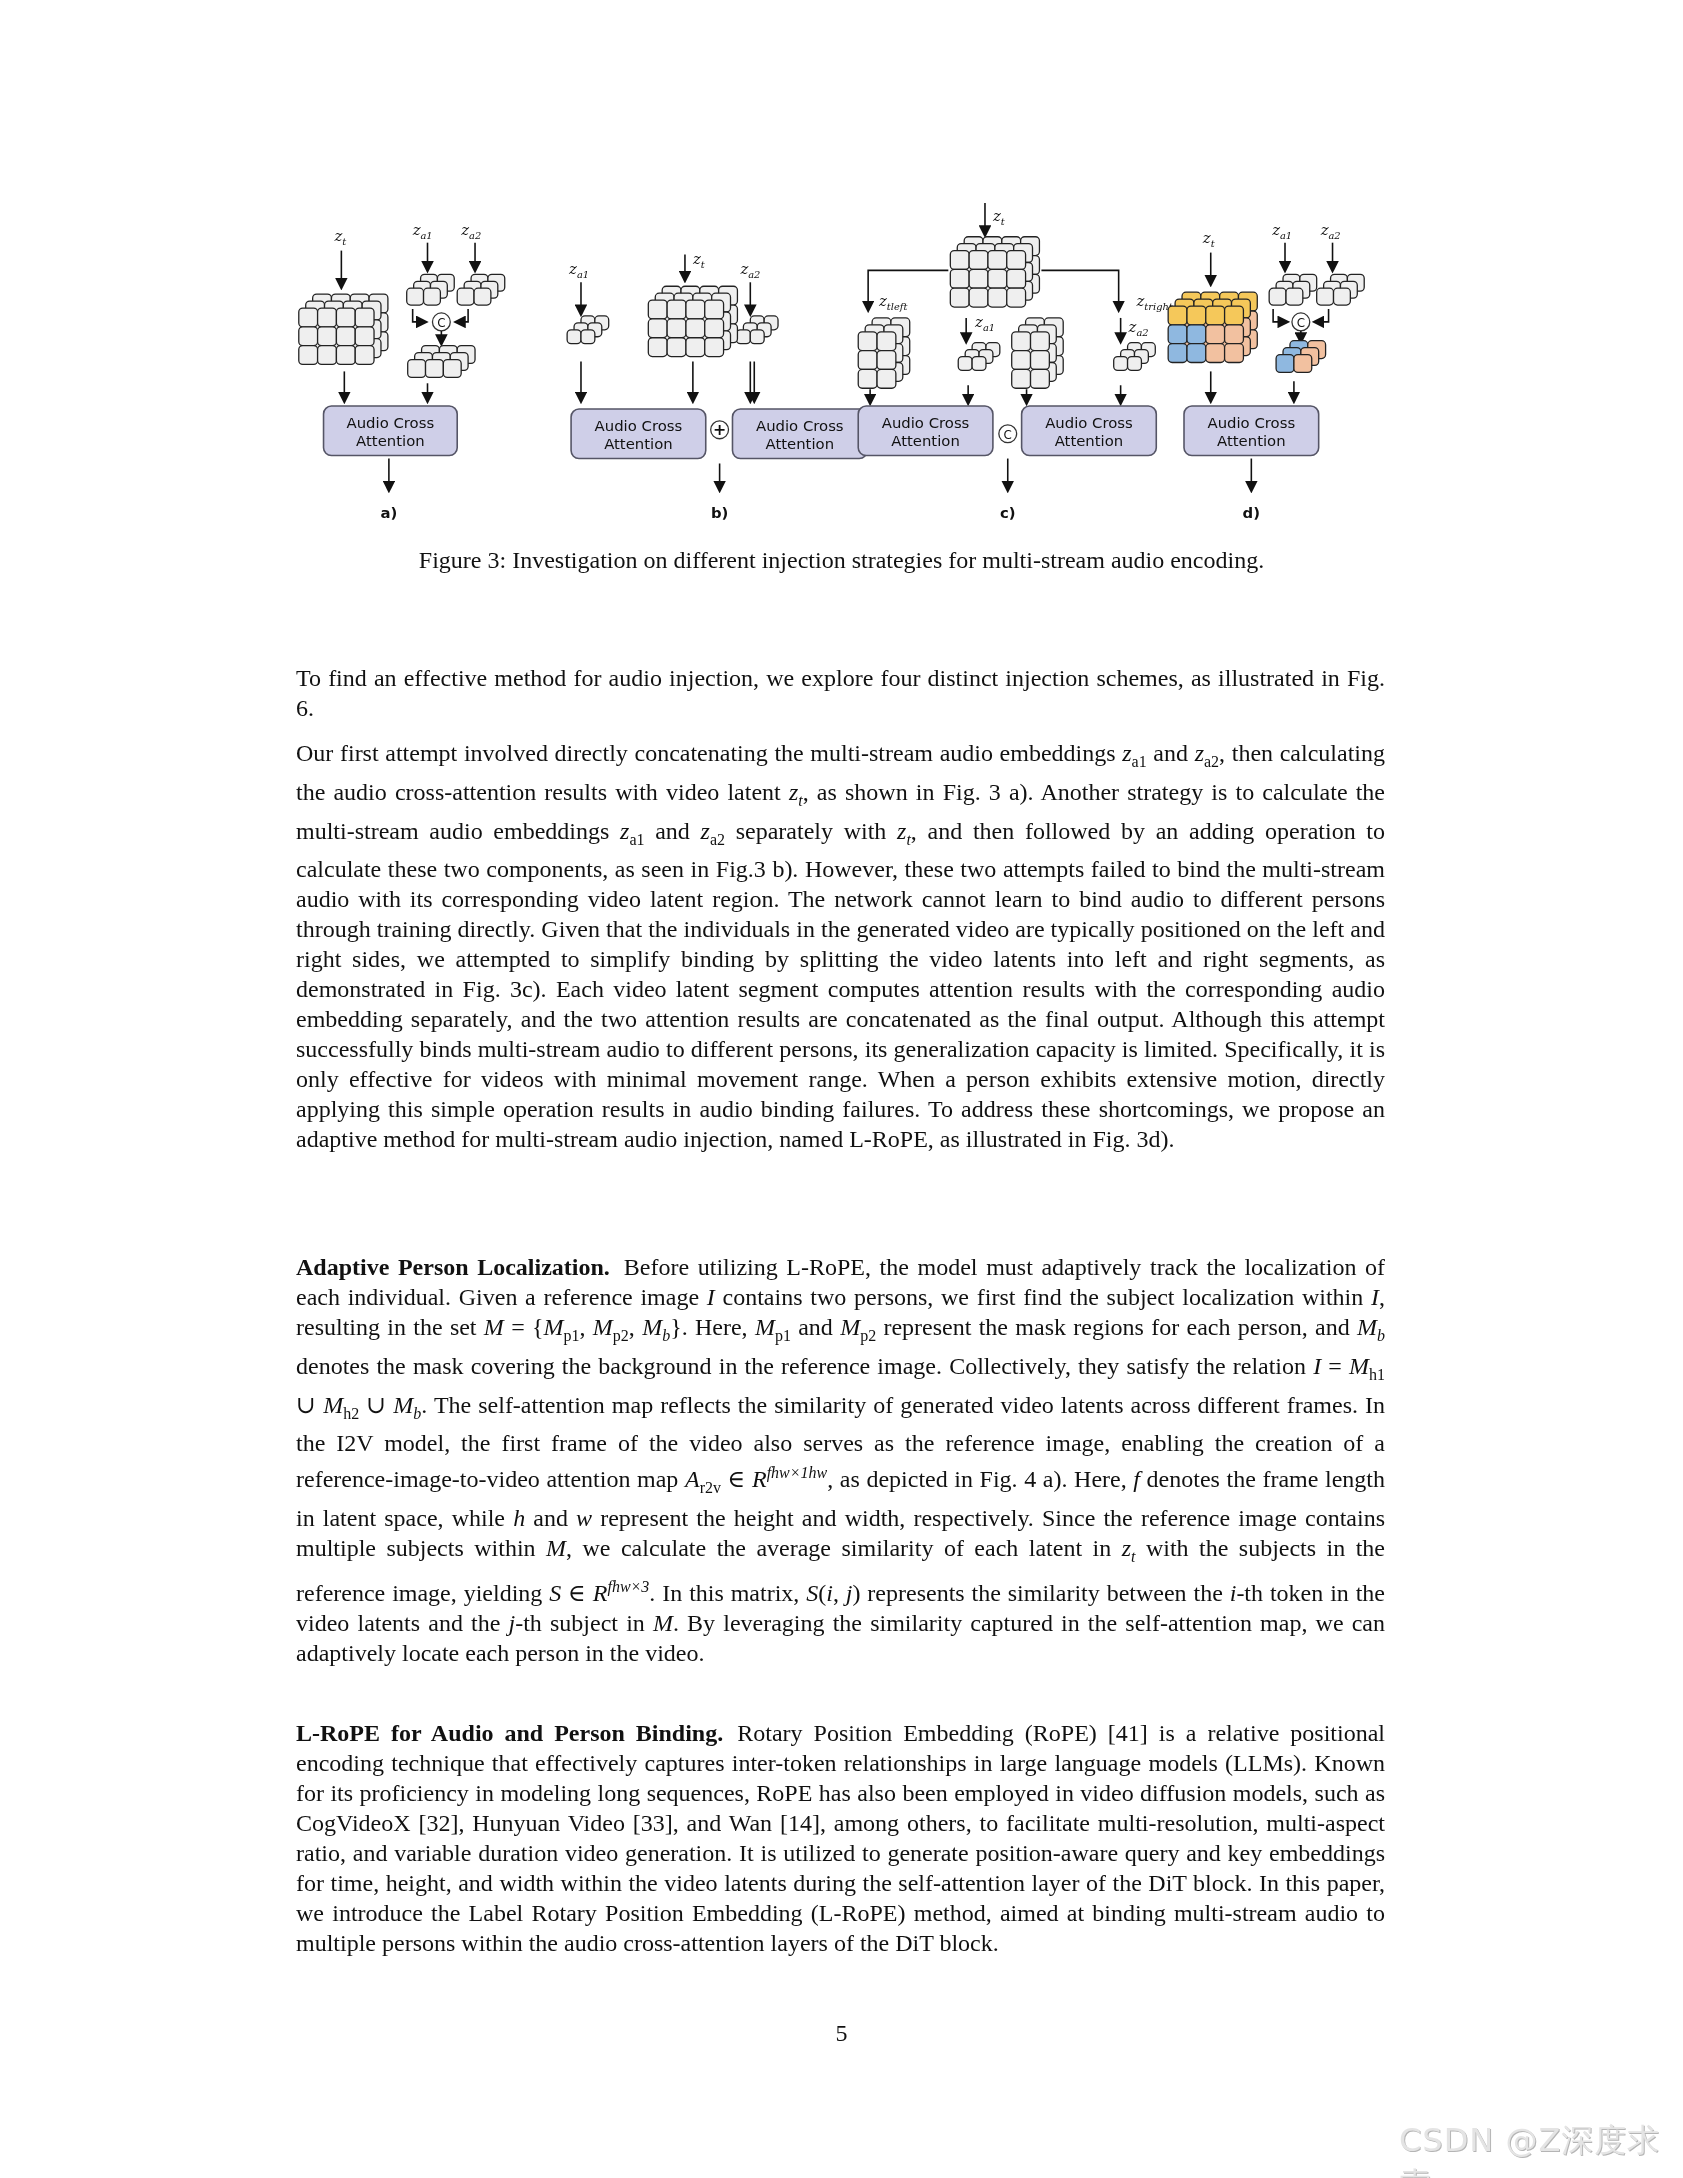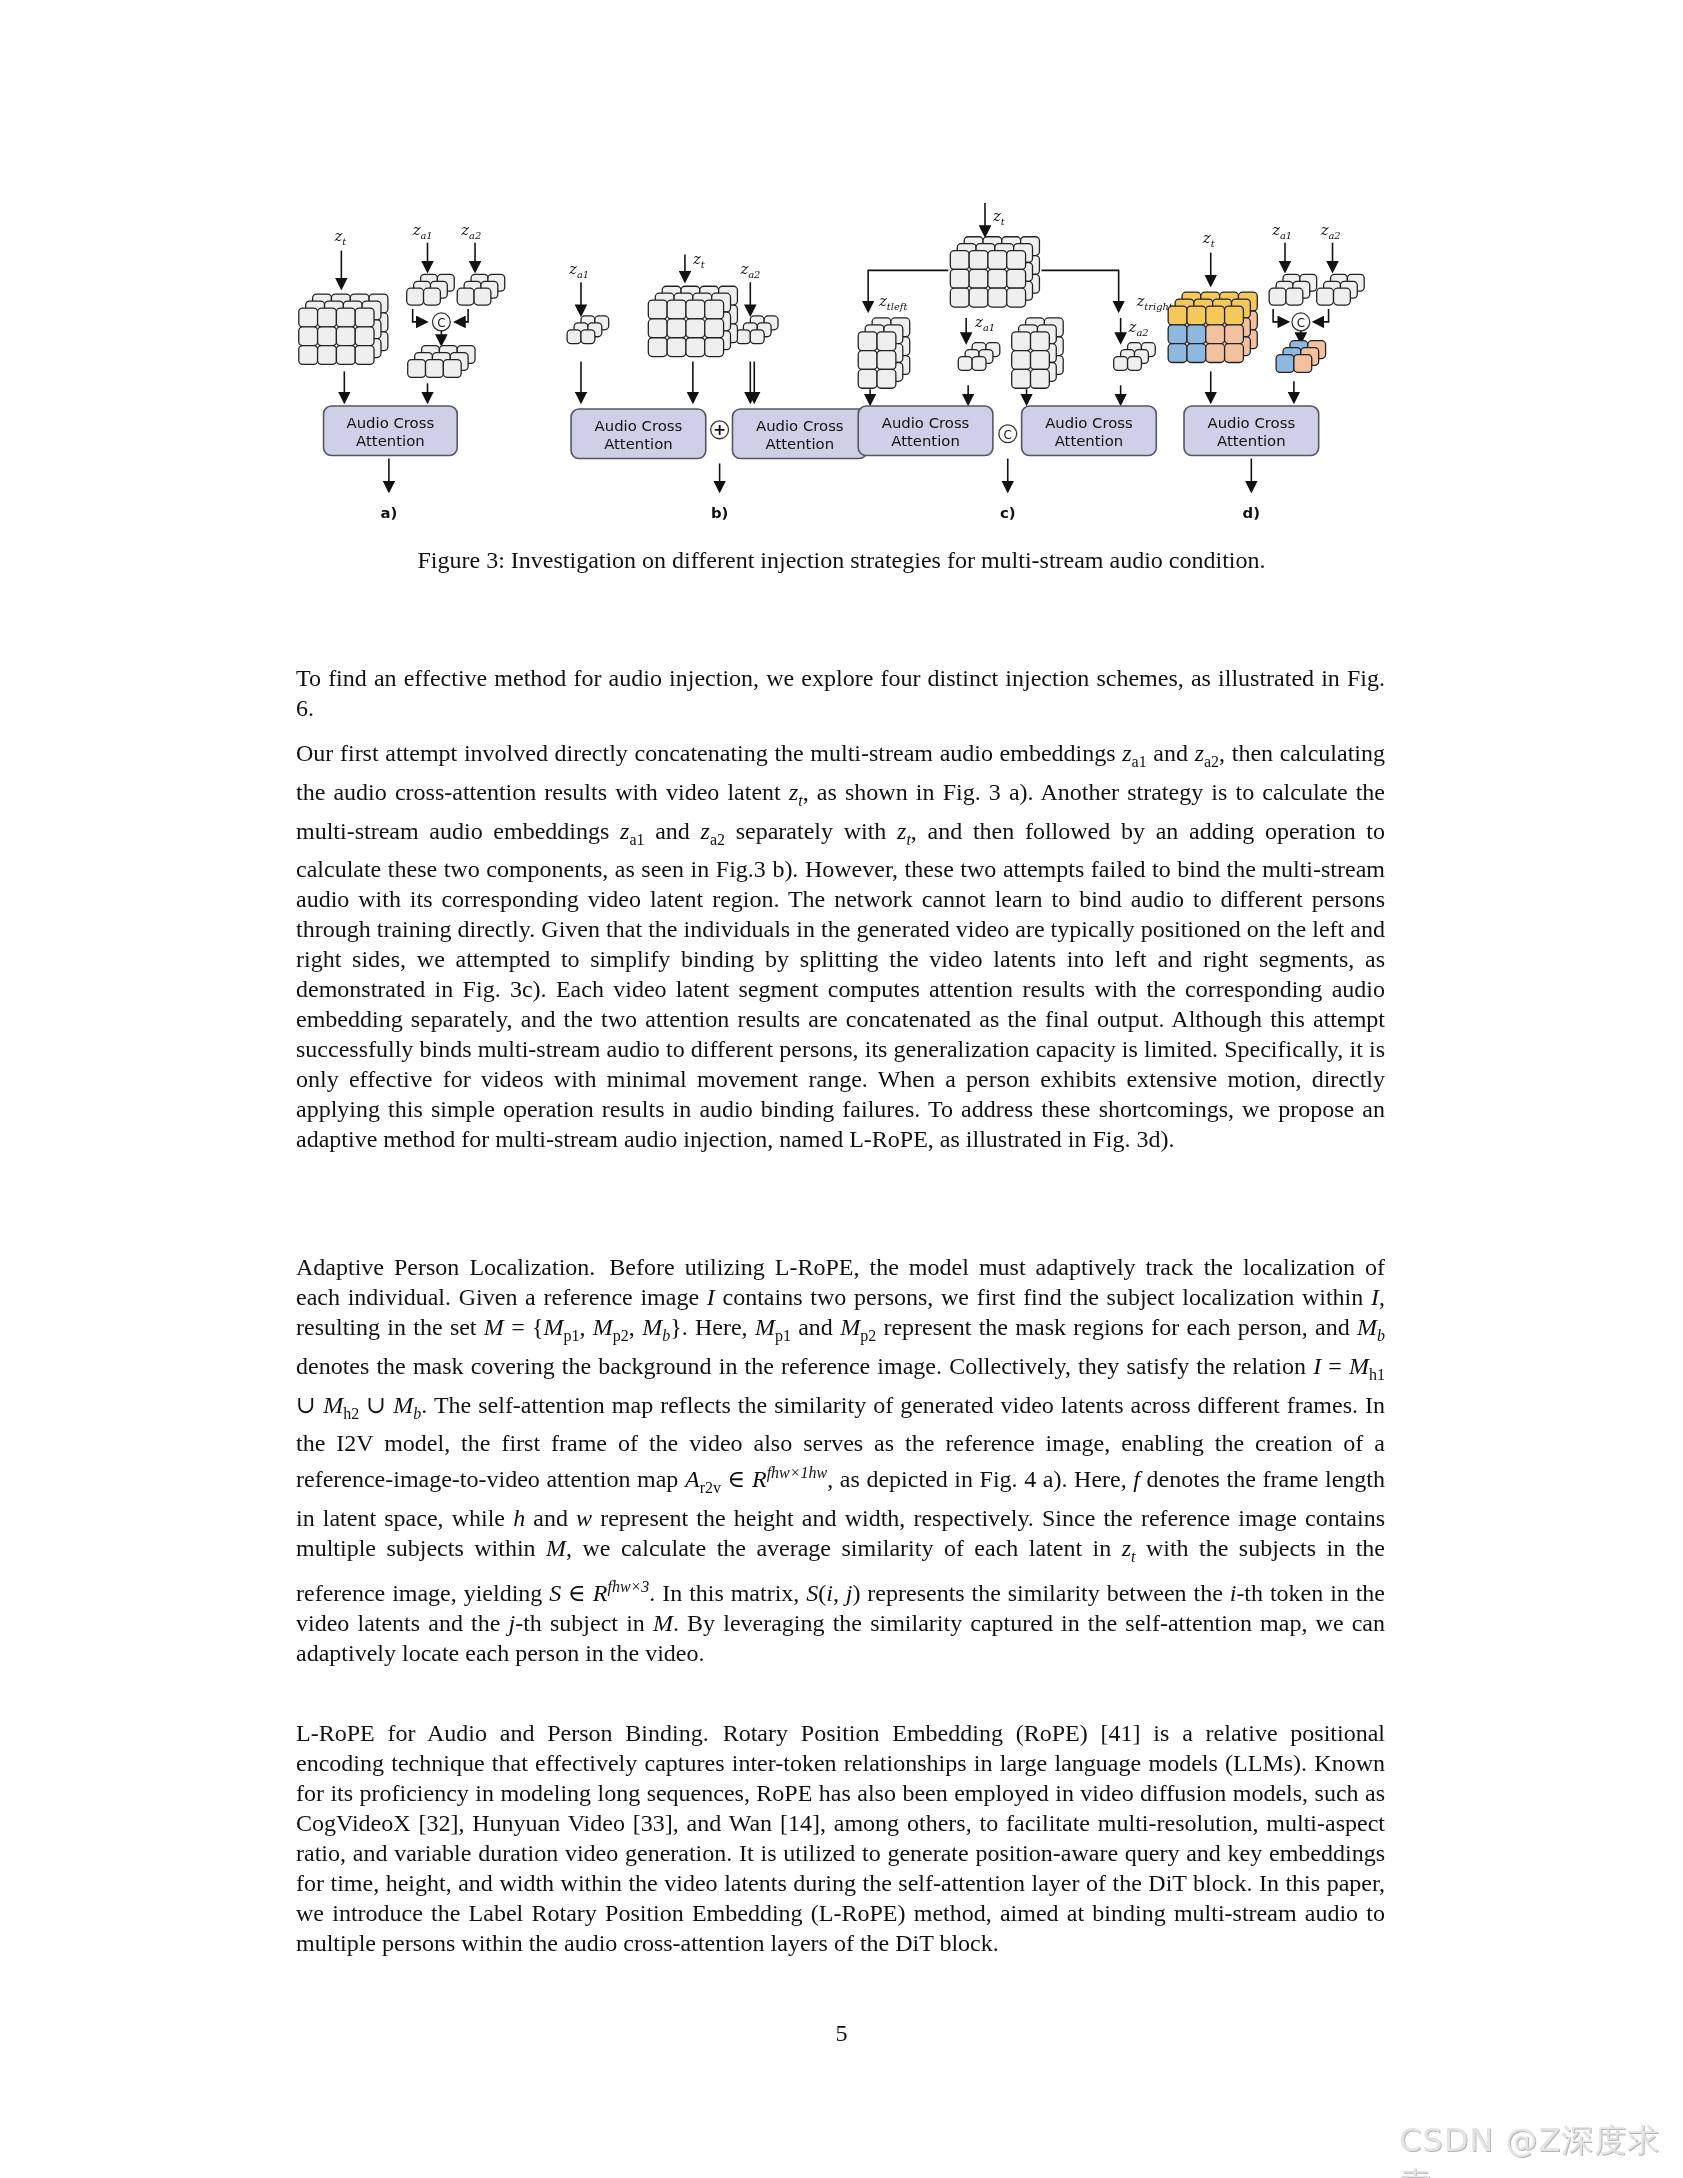--- a/index.html
+++ b/index.html
@@ -14,21 +14,21 @@
   .panel-lbl { font-family: "DejaVu Sans", sans-serif; font-weight: bold; font-size: 15px; fill: #111; text-anchor: middle; }
   .arrow { stroke: #111; stroke-width: 1.6; fill: none; }
   .cell { stroke: #222; stroke-width: 1.3; }
   #caption { position: absolute; left: 0; width: 1683px; top: 547px; text-align: center; font-size: 24px; }
   .para { position: absolute; left: 296px; width: 1089px; font-size: 24px; line-height: 30px; text-align: justify; margin: 0; }
   .para i { font-style: italic; }
   #p1 { top: 663px; }
   #p2 { top: 738px; }
   #p3 { top: 1252px; }
   #p4 { top: 1718px; }
-  .run-head { font-weight: normal; margin-right: 14px; }
+  .run-head { font-weight: bold; margin-right: 14px; }
   #page-num { position: absolute; left: 0; width: 1683px; top: 2020px; text-align: center; font-size: 24px; }
   #watermark { position: absolute; left: 1399px; top: 2119px; font-family: "DejaVu Sans", sans-serif; font-size: 32px;
                color: #e4e4e4; text-shadow: 1px 1px 0 #b5b5b5, -1px -1px 0 #ffffff; letter-spacing: 1px; }
 </style>
 </head>
 <body>
 
 <div id="figure">
   <svg id="fig-svg" viewBox="0 0 1120 340" xmlns="http://www.w3.org/2000/svg">
       <defs>
@@ -387,21 +387,21 @@
       <polyline points="943,180 943,210" class="arrow" marker-end="url(#ah)"></polyline>
       <polyline points="1027,190 1027,210" class="arrow" marker-end="url(#ah)"></polyline>
       <rect x="916" y="215" width="136" height="50" rx="8" class="box"></rect>
       <text x="984" y="237" class="boxtext">Audio Cross</text>
       <text x="984" y="255" class="boxtext">Attention</text>
       <polyline points="984,268 984,300" class="arrow" marker-end="url(#ah)"></polyline>
       <text x="984" y="328" class="panel-lbl">d)</text>
     </svg>
 </div>
 
-<div id="caption">Figure 3: Investigation on different injection strategies for multi-stream audio condition.</div>
+<div id="caption">Figure 3: Investigation on different injection strategies for multi-stream audio encoding.</div>
 
 <p class="para" id="p1">To find an effective method for audio injection, we explore four distinct injection schemes, as illustrated in Fig. 6.</p>
 <p class="para" id="p2">Our first attempt involved directly concatenating the multi-stream audio embeddings <i>z<sub style="font-size: 16px; font-style: normal;">a1</sub></i> and <i>z<sub style="font-size: 16px; font-style: normal;">a2</sub></i>, then calculating the audio cross-attention results with video latent <i>z<sub style="font-size: 16px; font-style: italic;">t</sub></i>, as shown in Fig. 3 a). Another strategy is to calculate the multi-stream audio embeddings <i>z<sub style="font-size: 16px; font-style: normal;">a1</sub></i> and <i>z<sub style="font-size: 16px; font-style: normal;">a2</sub></i> separately with <i>z<sub style="font-size: 16px; font-style: italic;">t</sub></i>, and then followed by an adding operation to calculate these two components, as seen in Fig.3 b). However, these two attempts failed to bind the multi-stream audio with its corresponding video latent region. The network cannot learn to bind audio to different persons through training directly. Given that the individuals in the generated video are typically positioned on the left and right sides, we attempted to simplify binding by splitting the video latents into left and right segments, as demonstrated in Fig. 3c). Each video latent segment computes attention results with the corresponding audio embedding separately, and the two attention results are concatenated as the final output. Although this attempt successfully binds multi-stream audio to different persons, its generalization capacity is limited. Specifically, it is only effective for videos with minimal movement range. When a person exhibits extensive motion, directly applying this simple operation results in audio binding failures. To address these shortcomings, we propose an adaptive method for multi-stream audio injection, named L-RoPE, as illustrated in Fig. 3d).</p>
 <p class="para" id="p3"><span class="run-head">Adaptive Person Localization.</span><span>Before utilizing L-RoPE, the model must adaptively track the localization of each individual. Given a reference image <i>I</i> contains two persons, we first find the subject localization within <i>I</i>, resulting in the set <i>M</i> = {<i>M<sub style="font-size: 16px; font-style: normal;">p1</sub></i>, <i>M<sub style="font-size: 16px; font-style: normal;">p2</sub></i>, <i>M<sub style="font-size: 16px; font-style: italic;">b</sub></i>}. Here, <i>M<sub style="font-size: 16px; font-style: normal;">p1</sub></i> and <i>M<sub style="font-size: 16px; font-style: normal;">p2</sub></i> represent the mask regions for each person, and <i>M<sub style="font-size: 16px; font-style: italic;">b</sub></i> denotes the mask covering the background in the reference image. Collectively, they satisfy the relation <i>I</i> = <i>M<sub style="font-size: 16px; font-style: normal;">h1</sub></i> ∪ <i>M<sub style="font-size: 16px; font-style: normal;">h2</sub></i> ∪ <i>M<sub style="font-size: 16px; font-style: italic;">b</sub></i>. The self-attention map reflects the similarity of generated video latents across different frames. In the I2V model, the first frame of the video also serves as the reference image, enabling the creation of a reference-image-to-video attention map <i>A<sub style="font-size: 16px; font-style: normal;">r2v</sub></i> ∈ <i>R<sup style="font-size: 16px;">fhw×1hw</sup></i>, as depicted in Fig. 4 a). Here, <i>f</i> denotes the frame length in latent space, while <i>h</i> and <i>w</i> represent the height and width, respectively. Since the reference image contains multiple subjects within <i>M</i>, we calculate the average similarity of each latent in <i>z<sub style="font-size: 16px; font-style: italic;">t</sub></i> with the subjects in the reference image, yielding <i>S</i> ∈ <i>R<sup style="font-size: 16px;">fhw×3</sup></i>. In this matrix, <i>S</i>(<i>i</i>, <i>j</i>) represents the similarity between the <i>i</i>-th token in the video latents and the <i>j</i>-th subject in <i>M</i>. By leveraging the similarity captured in the self-attention map, we can adaptively locate each person in the video.</span></p>
 <p class="para" id="p4"><span class="run-head">L-RoPE for Audio and Person Binding.</span><span>Rotary Position Embedding (RoPE) [41] is a relative positional encoding technique that effectively captures inter-token relationships in large language models (LLMs). Known for its proficiency in modeling long sequences, RoPE has also been employed in video diffusion models, such as CogVideoX [32], Hunyuan Video [33], and Wan [14], among others, to facilitate multi-resolution, multi-aspect ratio, and variable duration video generation. It is utilized to generate position-aware query and key embeddings for time, height, and width within the video latents during the self-attention layer of the DiT block. In this paper, we introduce the Label Rotary Position Embedding (L-RoPE) method, aimed at binding multi-stream audio to multiple persons within the audio cross-attention layers of the DiT block.</span></p>
 
 <div id="page-num">5</div>
 <div id="watermark">CSDN @Z深度求索</div>
 
 

